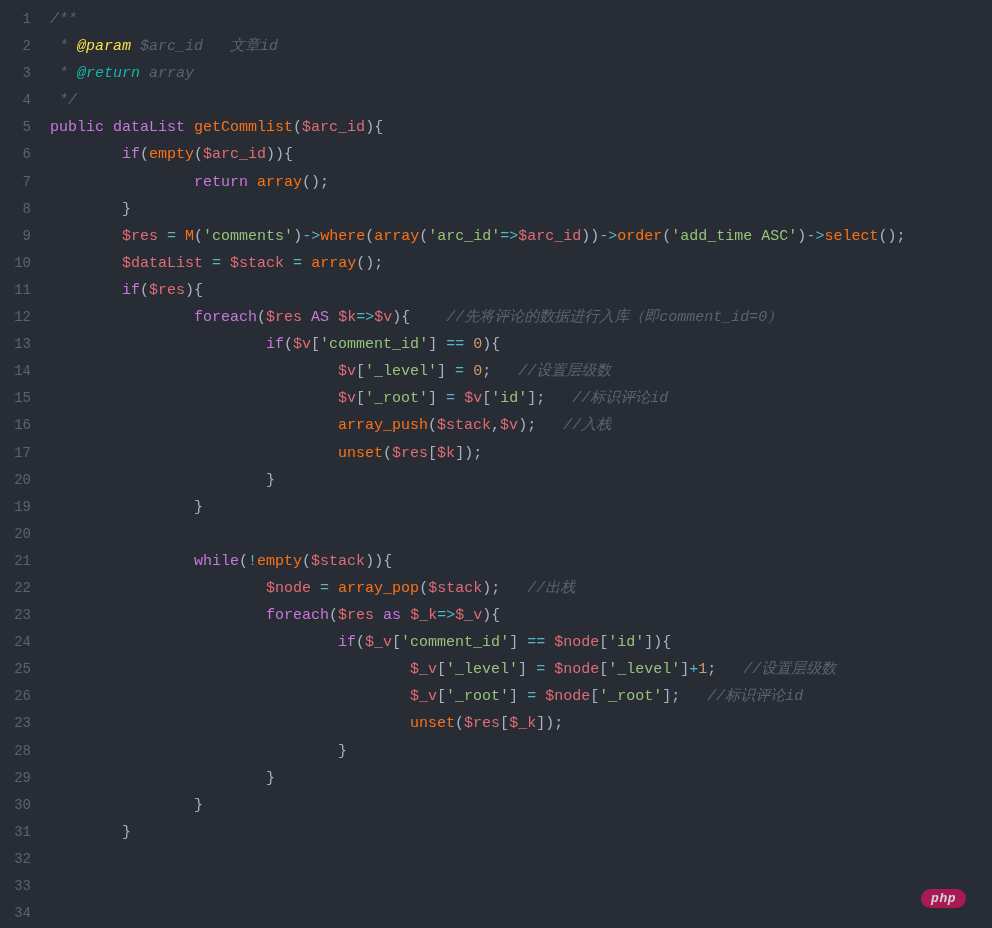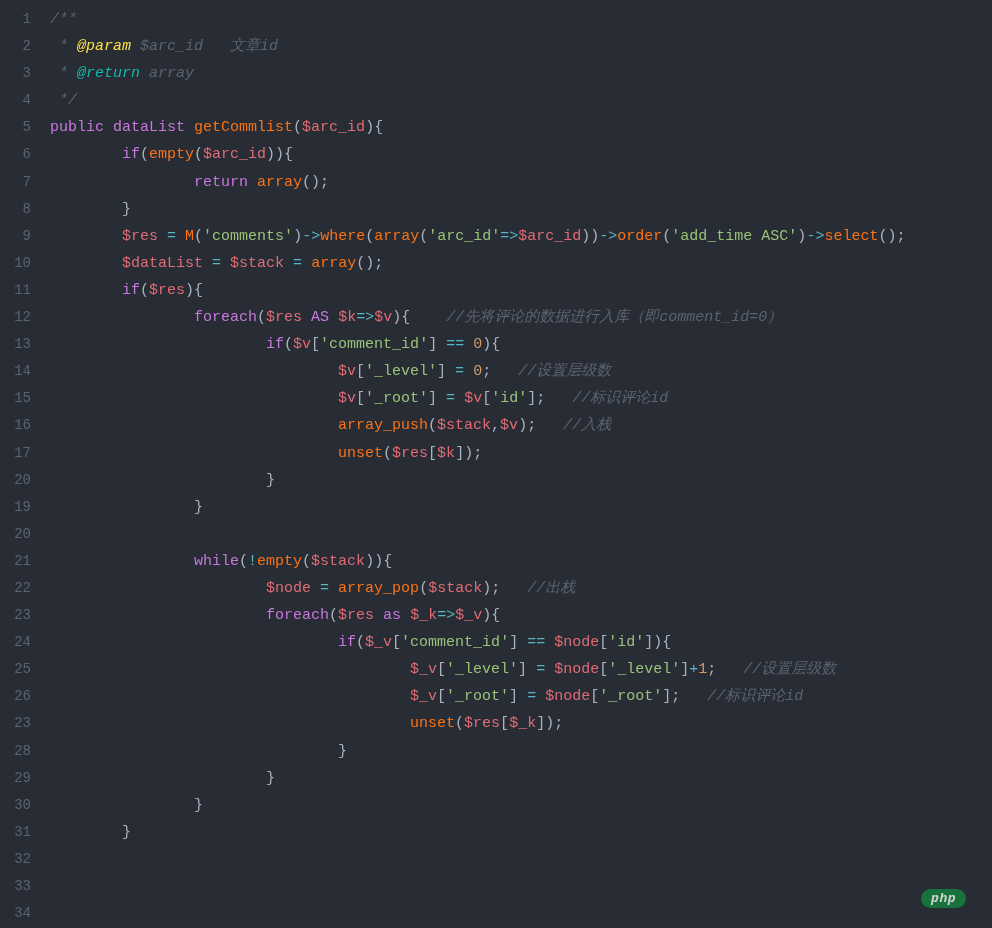--- a/index.html
+++ b/index.html
@@ -75,21 +75,21 @@
   }
   .watermark {
     position: absolute;
     right: 22px;
     bottom: 20px;
     display: flex;
     align-items: center;
     opacity: 0.85;
   }
   .wm-pill {
-    background: #15803d;
+    background: #be185d;
     color: #f0f0f0;
     font-size: 13px;
     font-weight: bold;
     padding: 2px 10px;
     border-radius: 10px;
     font-style: italic;
     letter-spacing: 0.5px;
     margin-top: 8px;
   }
   .wm-text {

